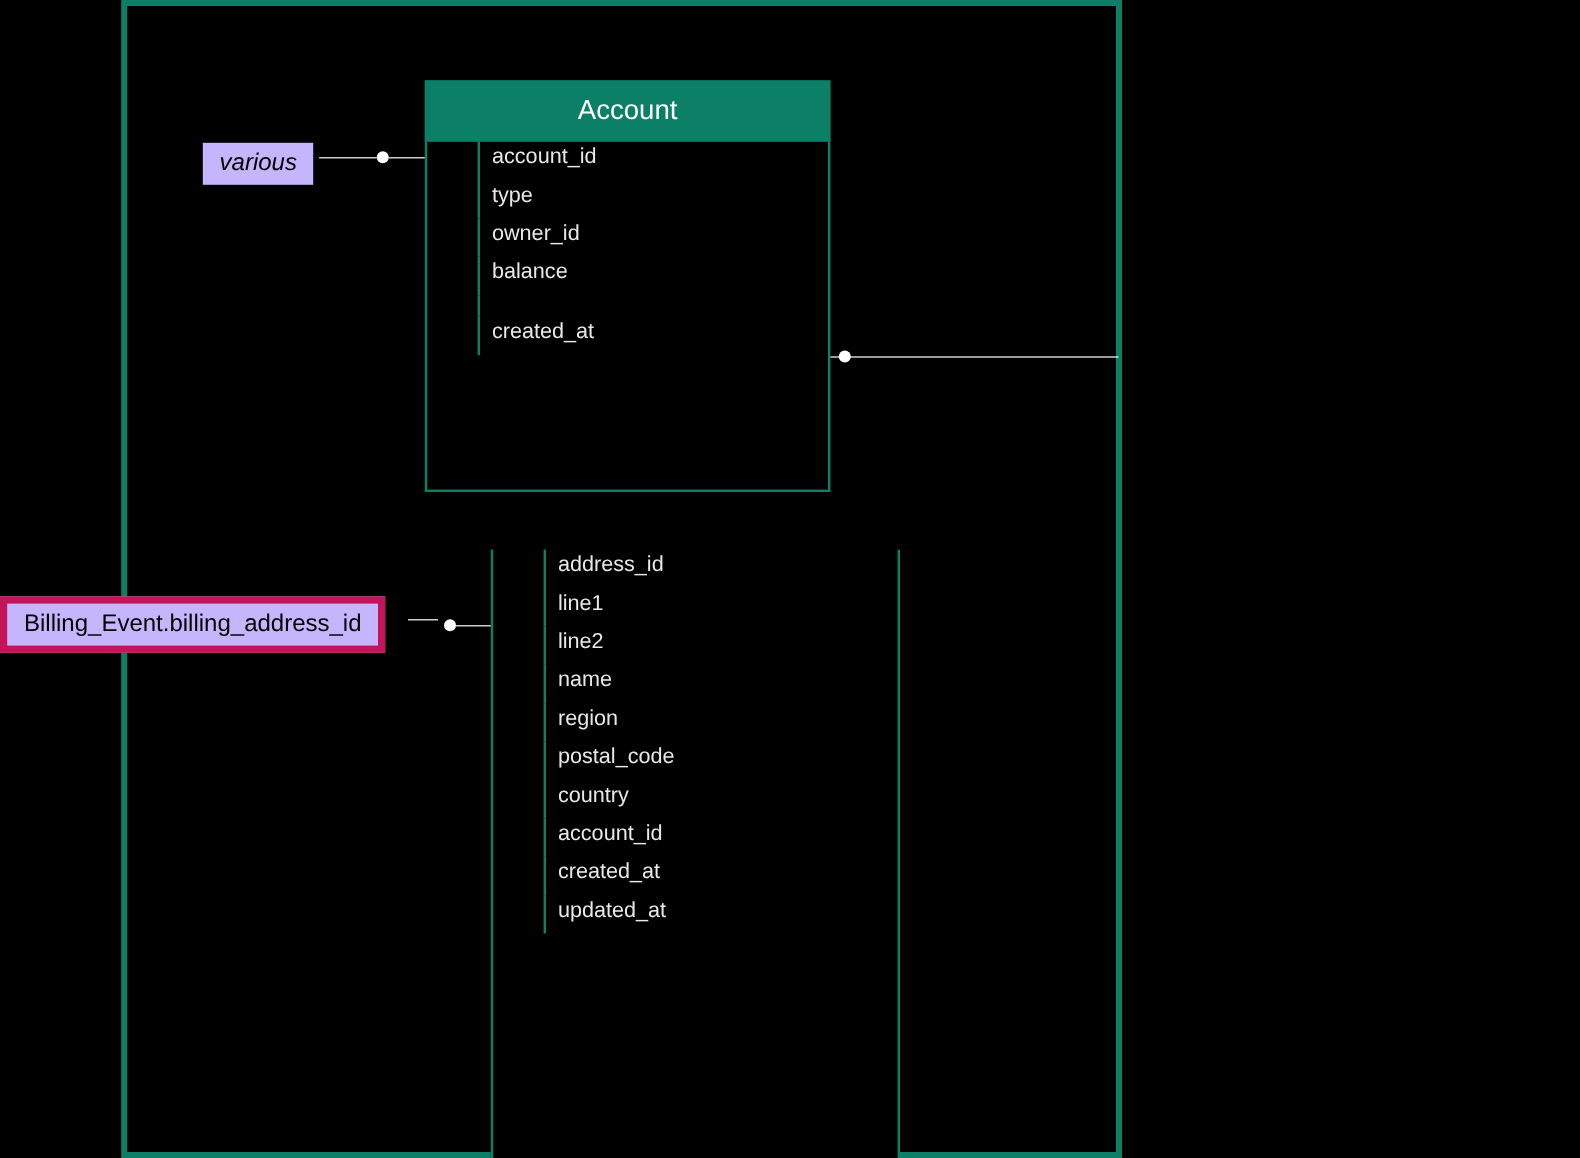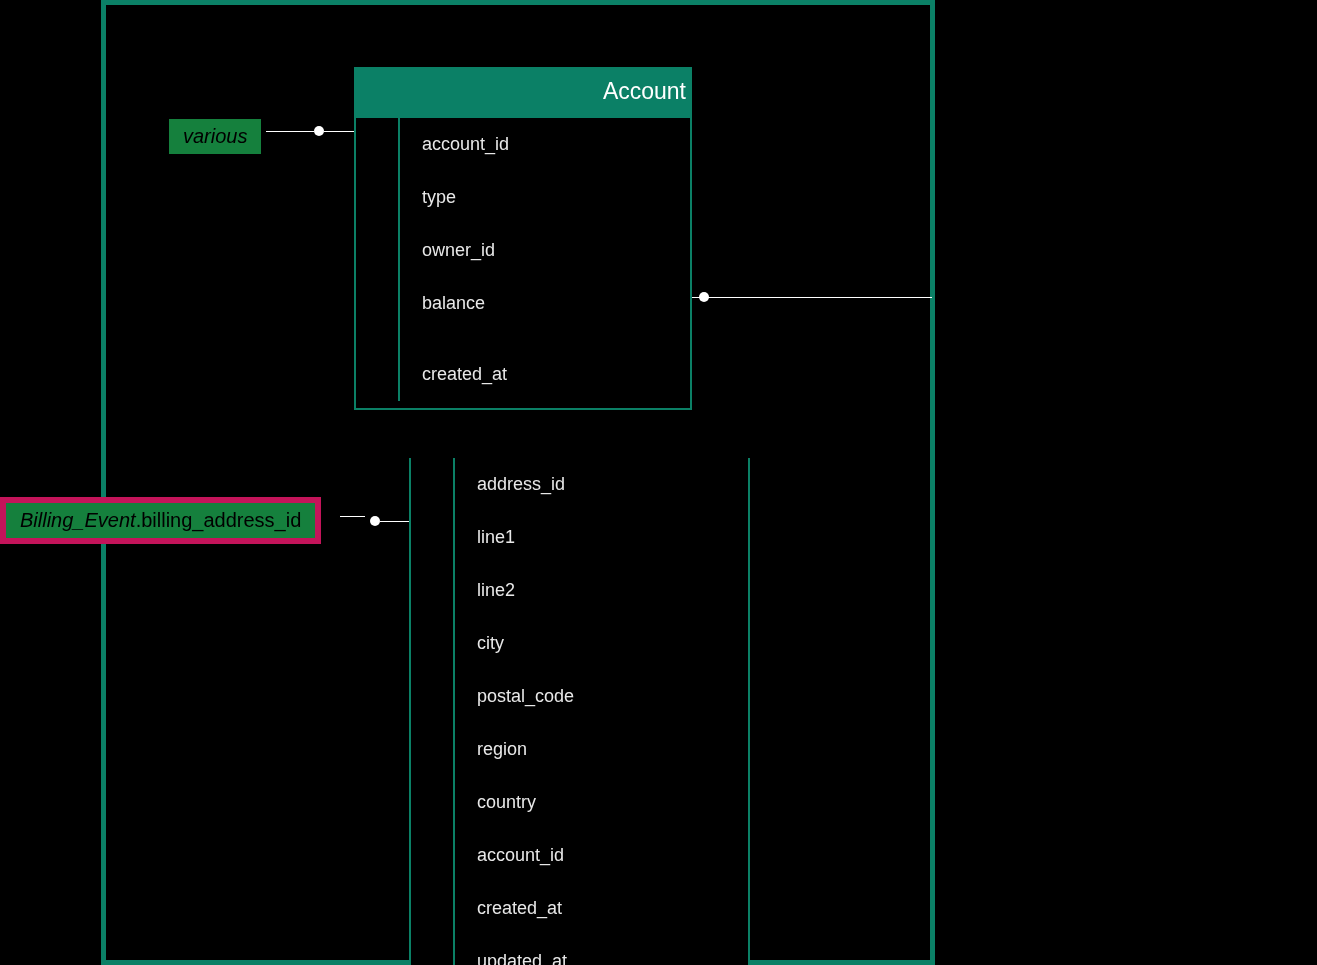--- a/index.html
+++ b/index.html
@@ -29,21 +29,21 @@
   }
   
   .entity {
     position: absolute;
     box-sizing: border-box;
     background: #000;
   }
   .entity .header {
     background: #0b8066;
     color: #fff;
-    text-align: right;
+    text-align: center;
     font-size: 23px;
     line-height: 1.1;
     padding: 10px 4px 12px 4px;
     border: 2px solid #0b8066;
     box-sizing: border-box;
   }
   .entity .body {
     border: 2px solid #0b8066;
     border-top: none;
     box-sizing: border-box;
@@ -59,26 +59,25 @@
     
   }
   .entity .keycol {
     width: 44px;
     flex: 0 0 44px;
     border-right: 2px solid #0b8066;
     box-sizing: border-box;
   }
   .entity .namecol {
     flex: 1 1 auto;
-    padding: 16px 10px;
+    padding: 2px 10px;
     color: #e8e8e8;
     font-size: 18px;
     min-height: 32px;
     box-sizing: border-box;
-    margin-left: 12px;
   }
 
   
   .entity.account {
     left: 248px; 
     top: 62px;
     width: 338px;
   }
   .entity.account .body { height: 292px; }
 
@@ -86,28 +85,28 @@
   .entity.address {
     left: 303px; 
     top: 453px;
     width: 341px;
   }
   .entity.address .body { height: 520px; }
 
   
   .reflabel {
     position: absolute;
-    background: #15803d;
+    background: #c4b5fd;
     color: #000;
     font-size: 20px;
     padding: 6px 14px;
     white-space: nowrap;
     box-sizing: border-box;
   }
-  .reflabel .tbl { font-style: italic; }
+  .reflabel .tbl { }
   .reflabel.highlight {
     border: 6px solid #c4145a;
   }
 
   
   .ref-various {
     left: 63px; 
     top: 114px;
     font-style: italic;
   }
@@ -190,29 +189,29 @@
         <div class="row">
           <div class="keycol"></div>
           <div class="namecol">line1</div>
         </div>
         <div class="row">
           <div class="keycol"></div>
           <div class="namecol">line2</div>
         </div>
         <div class="row">
           <div class="keycol"></div>
-          <div class="namecol">city</div>
+          <div class="namecol">name</div>
+        </div>
+        <div class="row">
+          <div class="keycol"></div>
+          <div class="namecol">region</div>
         </div>
         <div class="row">
           <div class="keycol"></div>
           <div class="namecol">postal_code</div>
-        </div>
-        <div class="row">
-          <div class="keycol"></div>
-          <div class="namecol">region</div>
         </div>
         <div class="row">
           <div class="keycol"></div>
           <div class="namecol">country</div>
         </div>
         <div class="row">
           <div class="keycol">FK</div>
           <div class="namecol">account_id</div>
         </div>
         <div class="row">

